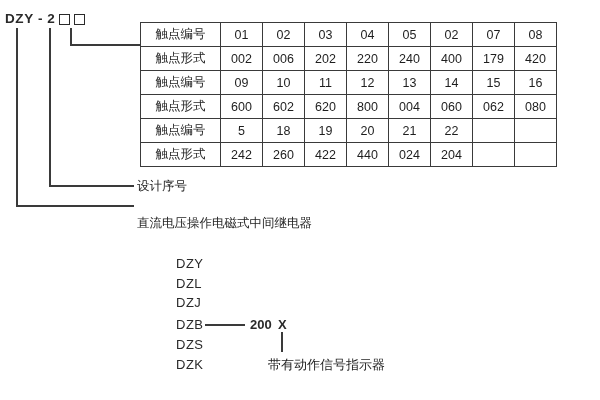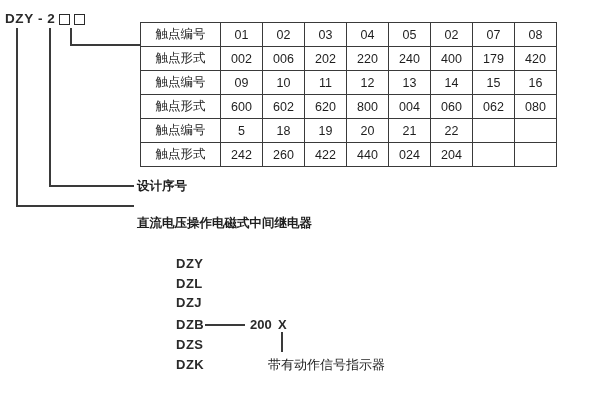--- a/index.html
+++ b/index.html
@@ -58,28 +58,27 @@
     white-space: nowrap;
   }
   table.contact col.lbl-col { width: 80px; }
   table.contact col.num-col { width: 42px; }
 
   .callout-label {
     position: absolute;
     font-size: 12.5px;
     color: #1e1e1e;
     white-space: nowrap;
-    font-weight: bold;
   }
 
   .series-item {
     position: absolute;
     left: 176px;
     font-size: 13px;
-    font-weight: 700;
+    font-weight: 400;
     letter-spacing: 0.5px;
     color: #2a2a2a;
     white-space: nowrap;
   }
   .dzb-text {
     position: absolute;
     font-size: 13px;
     font-weight: 600;
     color: #2a2a2a;
     white-space: nowrap;

